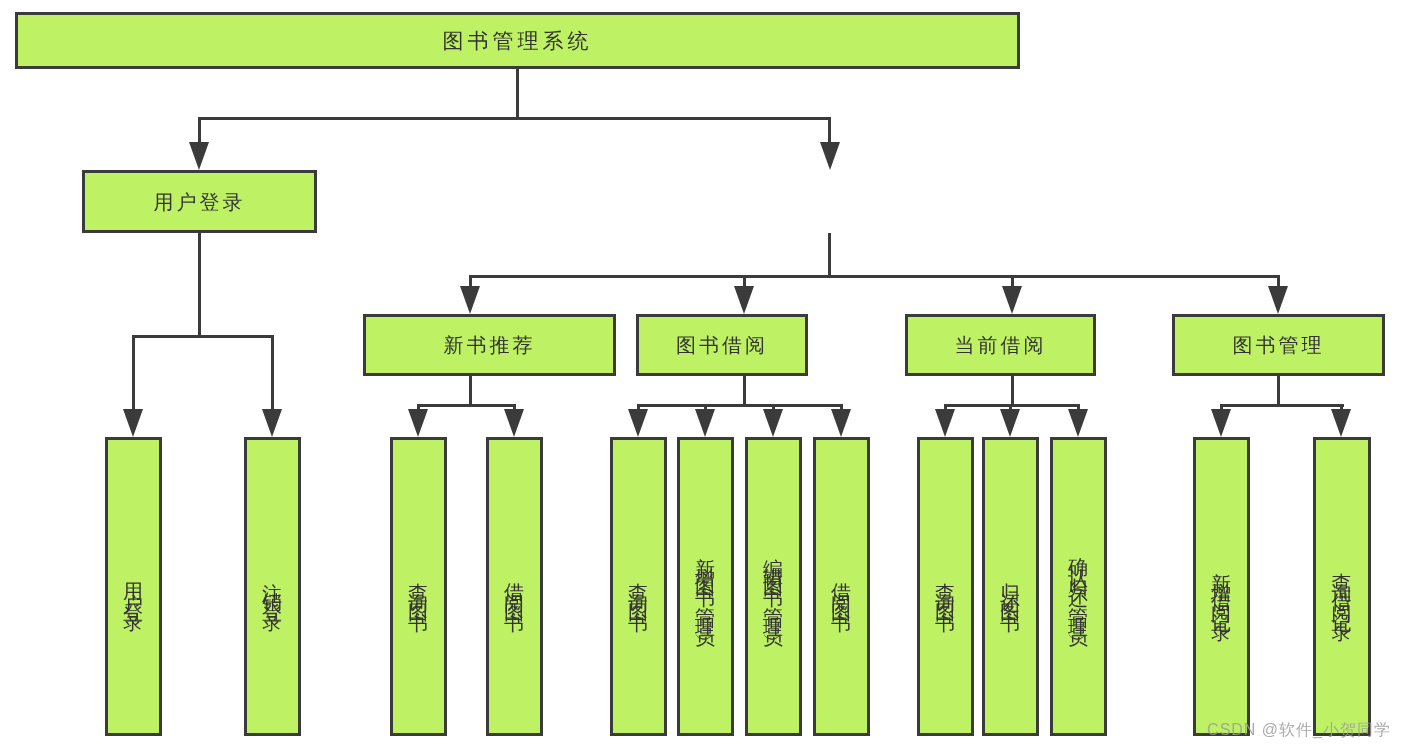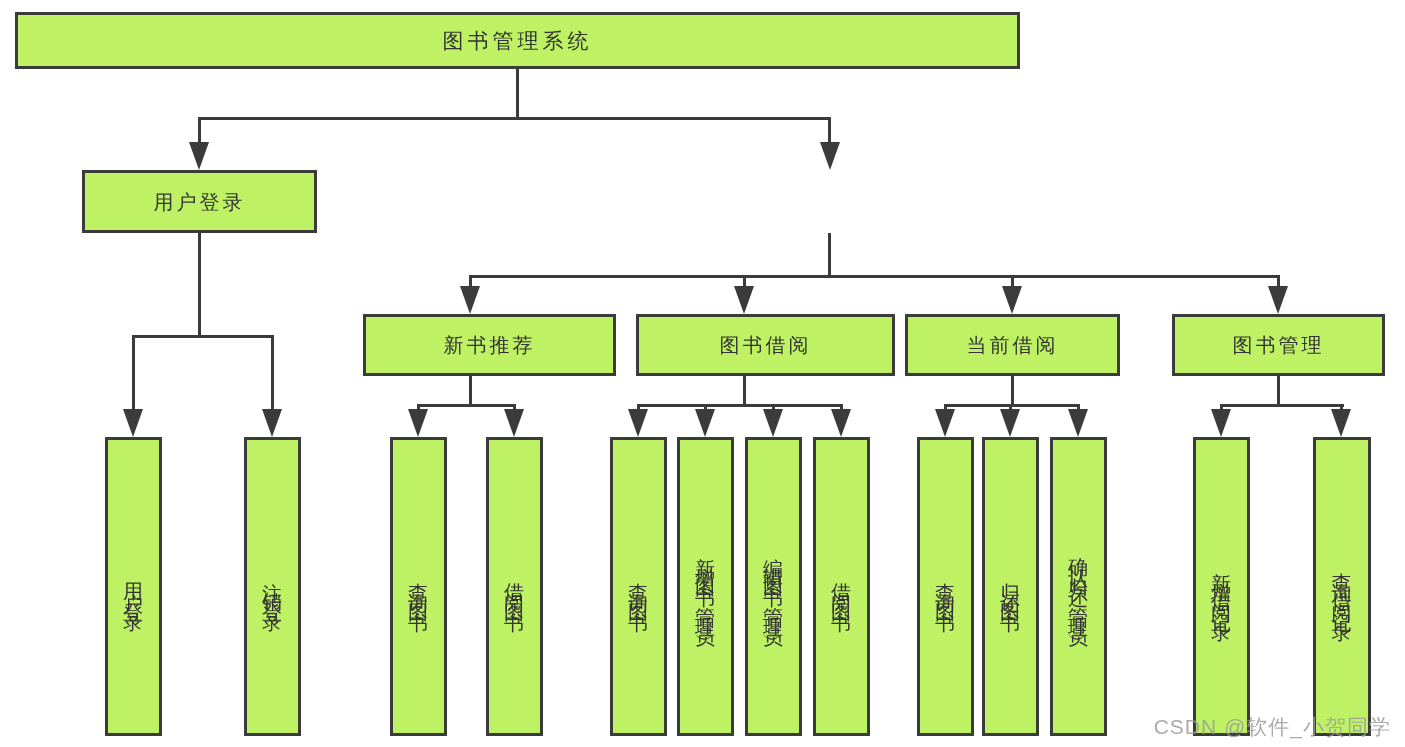--- a/index.html
+++ b/index.html
@@ -37,21 +37,21 @@
     position:absolute;
     width:0;height:0;
     border-left:10px solid transparent;
     border-right:10px solid transparent;
     border-top:28px solid var(--line,#3b3b3b);
   }
   .watermark{
     position:absolute;
     right:14px;bottom:6px;
     color:var(--wm,#9c9c9c);
-    font-size:21px;
+    font-size:16px;
     letter-spacing:1px;
     opacity:.85;
     white-space:nowrap;
     z-index:5;
   }
 </style>
 </head>
 <body>
 
 <div id="canvas">
@@ -79,22 +79,22 @@
   <div class="ln" style="left:469px;top:275px;width:3px;height:13px"></div>
   <div class="arrow" style="left:460px;top:286px"></div>
   <div class="ln" style="left:743px;top:275px;width:3px;height:13px"></div>
   <div class="arrow" style="left:734px;top:286px"></div>
   <div class="ln" style="left:1011px;top:275px;width:3px;height:13px"></div>
   <div class="arrow" style="left:1002px;top:286px"></div>
   <div class="ln" style="left:1277px;top:275px;width:3px;height:13px"></div>
   <div class="arrow" style="left:1268px;top:286px"></div>
 
   <div class="node" style="left:363px;top:314px;width:253px;height:62px">新书推荐</div>
-  <div class="node" style="left:636px;top:314px;width:259px;height:62px">图书借阅</div>
-  <div class="node" style="left:905px;top:314px;width:215px;height:62px">当前借阅</div>
+  <div class="node" style="left:636px;top:314px;width:172px;height:62px">图书借阅</div>
+  <div class="node" style="left:905px;top:314px;width:191px;height:62px">当前借阅</div>
   <div class="node" style="left:1172px;top:314px;width:213px;height:62px">图书管理</div>
 
   <div class="ln" style="left:469px;top:376px;width:3px;height:31px"></div>
   <div class="ln" style="left:417px;top:404px;width:99px;height:3px"></div>
   <div class="ln" style="left:417px;top:404px;width:3px;height:8px"></div>
   <div class="arrow" style="left:408px;top:409px"></div>
   <div class="ln" style="left:513px;top:404px;width:3px;height:8px"></div>
   <div class="arrow" style="left:504px;top:409px"></div>
 
   <div class="ln" style="left:743px;top:376px;width:3px;height:31px"></div>

